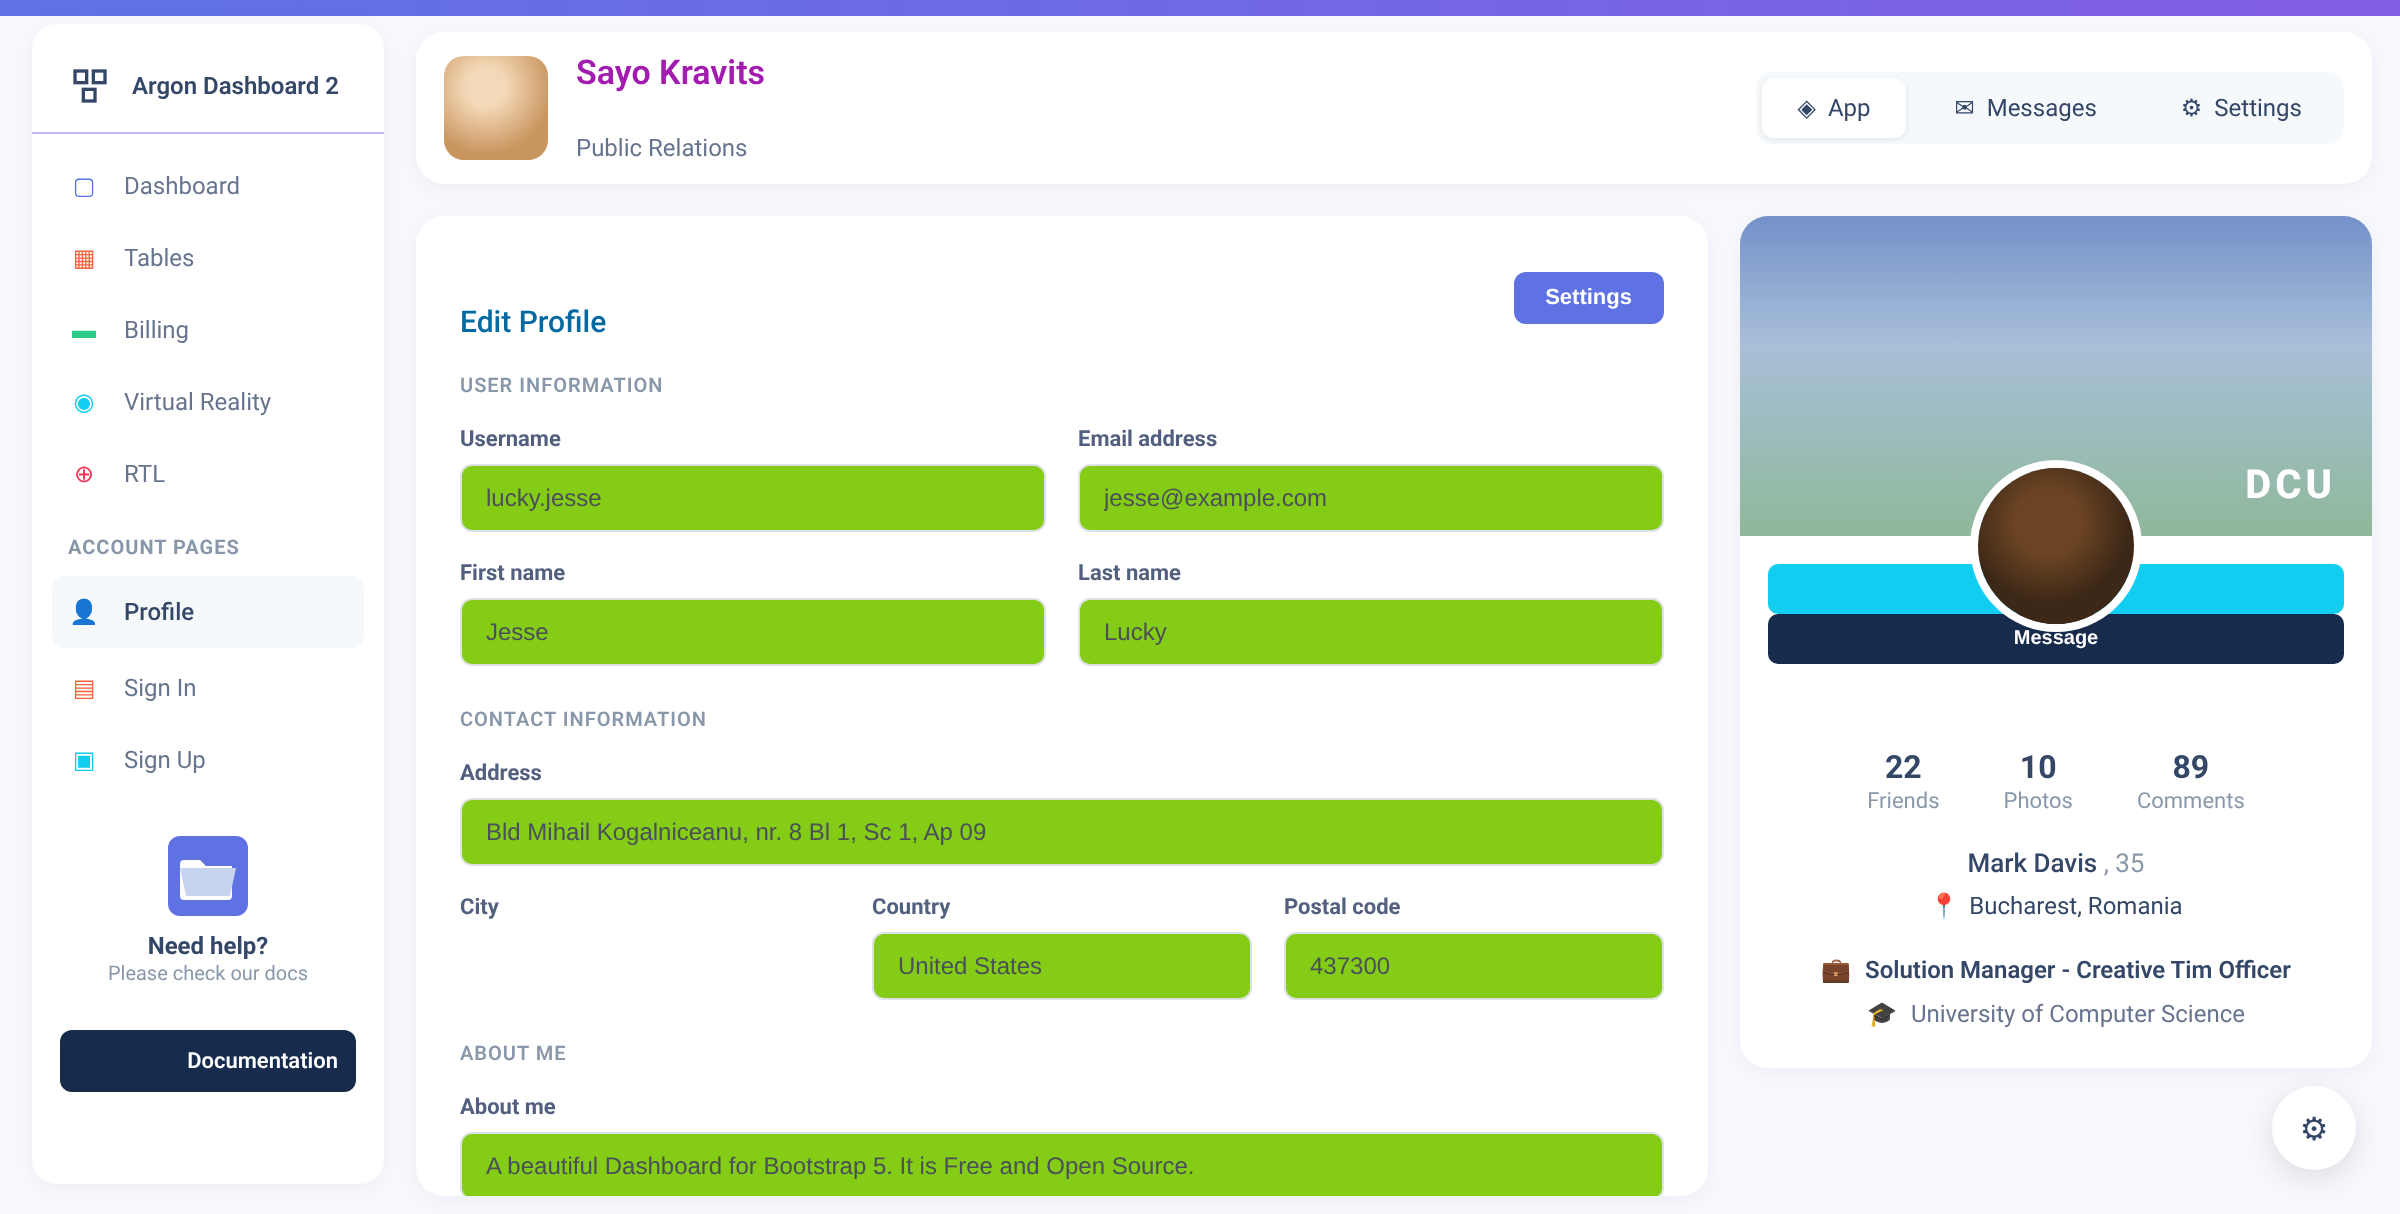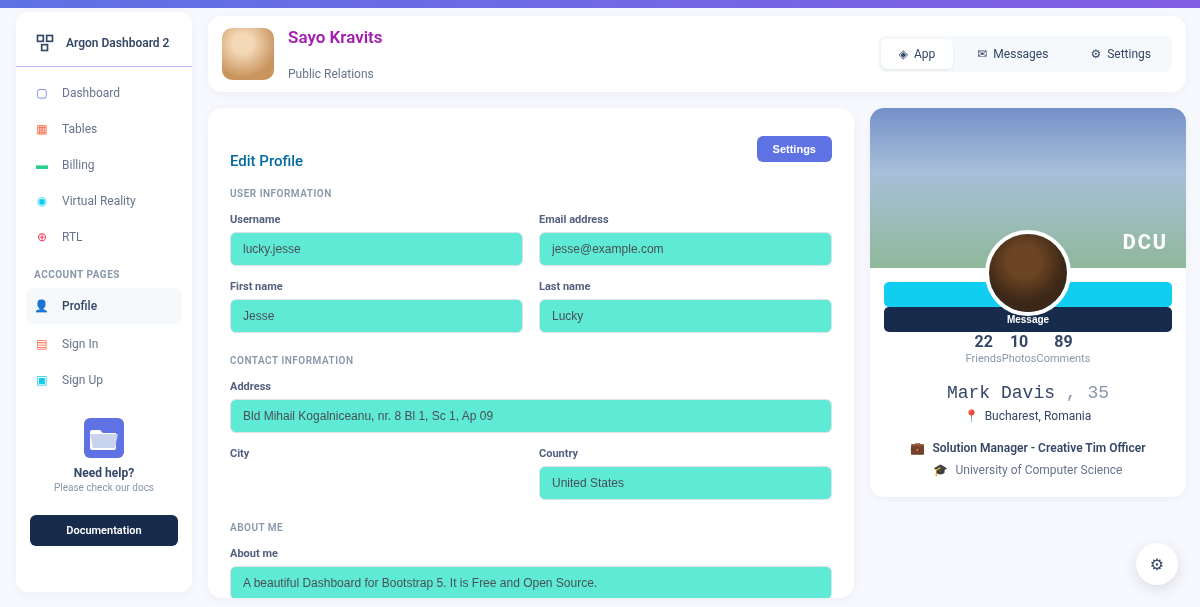--- a/index.html
+++ b/index.html
@@ -12,21 +12,21 @@
 .brand-icon { width: 22px; height: 22px; display: flex; align-items: center; justify-content: center; }
 .brand-text { font-size: 12px; font-weight: 600; color: #344767; }
 .nav-item { display: flex; align-items: center; gap: 12px; padding: 10px 18px; font-size: 12px; color: #67748e; cursor: pointer; }
 .nav-item.active { background: #f6f9fc; border-radius: 6px; margin: 2px 10px; padding: 10px 8px; color: #344767; font-weight: 500; }
 .nav-icon { width: 16px; height: 16px; display: flex; align-items: center; justify-content: center; font-size: 12px; }
 .nav-section { font-size: 10px; font-weight: 700; color: #8898aa; letter-spacing: 0.5px; padding: 14px 18px 6px; }
 .help-box { margin: 20px 14px 10px; text-align: center; }
 .help-icon { width: 40px; height: 40px; margin: 0 auto 8px; background: #5e72e4; border-radius: 6px; display: flex; align-items: center; justify-content: center; color: #fff; font-size: 20px; }
 .help-title { font-size: 12px; font-weight: 700; color: #344767; margin-bottom: 2px; }
 .help-sub { font-size: 10px; color: #8898aa; margin-bottom: 22px; }
-.doc-btn { display: block; background: #172b4d; color: #fff; font-size: 11px; font-weight: 600; padding: 9px; border-radius: 6px; text-align: center; cursor: pointer; }
+.doc-btn { display: block; background: #172b4d; color: #fff; font-size: 11px; font-weight: 600; padding: 9px; border-radius: 6px; text-align: right; cursor: pointer; }
 
 .header-card { position: absolute; left: 208px; top: 16px; width: 978px; height: 76px; background: #fff; border-radius: 14px; box-shadow: 0 2px 12px rgba(0,0,0,0.05); display: flex; align-items: center; padding: 0 14px; }
 .avatar { width: 52px; height: 52px; border-radius: 10px; background: linear-gradient(135deg, #e8c5a0, #d4956b); overflow: hidden; flex-shrink: 0; }
 .avatar-inner { width: 100%; height: 100%; background: radial-gradient(circle at 40% 30%, #f4d9b8 20%, #c9955f 70%); }
 .header-info { margin-left: 14px; flex: 1; }
 .header-name { font-size: 17px; font-weight: 600; color: #a21caf; }
 .header-role { font-size: 12px; color: #67748e; margin-top: 20px; }
 .header-tabs { display: flex; gap: 6px; background: #f6f9fc; border-radius: 8px; padding: 3px; }
 .header-tab { display: flex; align-items: center; gap: 6px; padding: 8px 18px; font-size: 12px; color: #344767; border-radius: 6px; cursor: pointer; }
 .header-tab.active { background: #fff; box-shadow: 0 1px 3px rgba(0,0,0,0.08); }
@@ -34,37 +34,37 @@
 .form-card { position: absolute; left: 208px; top: 108px; width: 646px; height: 490px; background: #fff; border-radius: 14px; box-shadow: 0 2px 12px rgba(0,0,0,0.05); padding: 20px 22px; overflow-y: auto; }
 .form-card::-webkit-scrollbar { width: 6px; }
 .form-header { display: flex; justify-content: space-between; align-items: center; margin-bottom: 18px; }
 .form-title { font-size: 15px; font-weight: 500; color: #0369a1; margin-top: 24px; }
 .settings-btn { background: #5e72e4; color: #fff; font-size: 11px; font-weight: 600; padding: 7px 16px; border-radius: 6px; border: none; cursor: pointer; }
 .section-label { font-size: 10px; font-weight: 600; color: #8898aa; letter-spacing: 0.5px; margin-bottom: 14px; }
 .form-row { display: flex; gap: 16px; margin-bottom: 14px; }
 .form-group { flex: 1; }
 .form-group.third { flex: 1; }
 .field-label { font-size: 11px; font-weight: 700; color: #525f7f; margin-bottom: 6px; display: block; }
-.field-input { width: 100%; padding: 9px 12px; border: 1px solid #dee2e6; border-radius: 6px; font-size: 12px; color: #495057; background: #5eead4; }
+.field-input { width: 100%; padding: 9px 12px; border: 1px solid #dee2e6; border-radius: 6px; font-size: 12px; color: #495057; background: #84cc16; }
 .section-gap { margin-top: 22px; }
 
 .profile-card { position: absolute; left: 870px; top: 108px; width: 316px; background: #fff; border-radius: 14px; box-shadow: 0 2px 12px rgba(0,0,0,0.05); overflow: hidden; }
 .cover { height: 160px; background: linear-gradient(180deg, #7491c9 0%, #a8bfd9 40%, #8fb89a 100%); position: relative; }
 .cover::after { content: "DCU"; position: absolute; right: 18px; bottom: 14px; color: #fff; font-weight: 800; font-size: 20px; letter-spacing: 2px; }
 .profile-avatar { width: 86px; height: 86px; border-radius: 50%; background: #f5a623; border: 4px solid #fff; position: absolute; left: 50%; transform: translateX(-50%); top: 122px; overflow: hidden; }
 .profile-avatar-inner { width: 100%; height: 100%; background: radial-gradient(circle at 45% 35%, #6b4423 25%, #3d2817 60%); }
 .profile-actions { display: flex; justify-content: flex-end; padding: 14px 14px 0; flex-direction: column; }
 .btn-connect { background: #11cdef; color: #fff; font-size: 10px; font-weight: 700; padding: 7px 18px; border-radius: 5px; border: none; cursor: pointer; }
 .btn-message { background: #172b4d; color: #fff; font-size: 10px; font-weight: 700; padding: 7px 18px; border-radius: 5px; border: none; cursor: pointer; }
-.stats { display: flex; justify-content: center; padding: 0 14px; }
+.stats { display: flex; justify-content: center; gap: 32px; margin-top: 42px; padding: 0 14px; }
 .stat { text-align: center; }
 .stat-num { font-size: 16px; font-weight: 700; color: #344767; }
 .stat-lbl { font-size: 11px; color: #8898aa; margin-top: 1px; }
 .profile-info { text-align: center; padding: 18px 14px 20px; }
-.profile-name { font-size: 18px; font-weight: 500; color: #344767; font-family: Liberation Mono, monospace; }
+.profile-name { font-size: 13px; font-weight: 500; color: #344767; }
 .profile-age { color: #8898aa; font-weight: 400; }
 .profile-loc { font-size: 12px; color: #344767; margin-top: 6px; display: flex; align-items: center; justify-content: center; gap: 5px; }
 .profile-job { font-size: 12px; font-weight: 600; color: #344767; margin-top: 18px; display: flex; align-items: center; justify-content: center; gap: 7px; }
 .profile-edu { font-size: 12px; color: #67748e; margin-top: 8px; display: flex; align-items: center; justify-content: center; gap: 7px; }
 
 .fab { position: absolute; right: 22px; bottom: 22px; width: 42px; height: 42px; background: #fff; border-radius: 50%; box-shadow: 0 4px 16px rgba(0,0,0,0.12); display: flex; align-items: center; justify-content: center; cursor: pointer; color: #344767; }
 </style>
 </head>
 <body>
 
@@ -191,20 +191,24 @@
     </div>
   </div>
   <div class="form-row">
     <div class="form-group third">
       <label class="field-label">City</label>
     </div>
     <div class="form-group third">
       <label class="field-label">Country</label>
       <input class="field-input" value="United States" style="">
     </div>
+    <div class="form-group third">
+      <label class="field-label">Postal code</label>
+      <input class="field-input" value="437300" style="">
+    </div>
   </div>
 
   <div class="section-label section-gap">ABOUT ME</div>
   <div class="form-row">
     <div class="form-group">
       <label class="field-label">About me</label>
       <input class="field-input" value="A beautiful Dashboard for Bootstrap 5. It is Free and Open Source." style="">
     </div>
   </div>
 </div>

